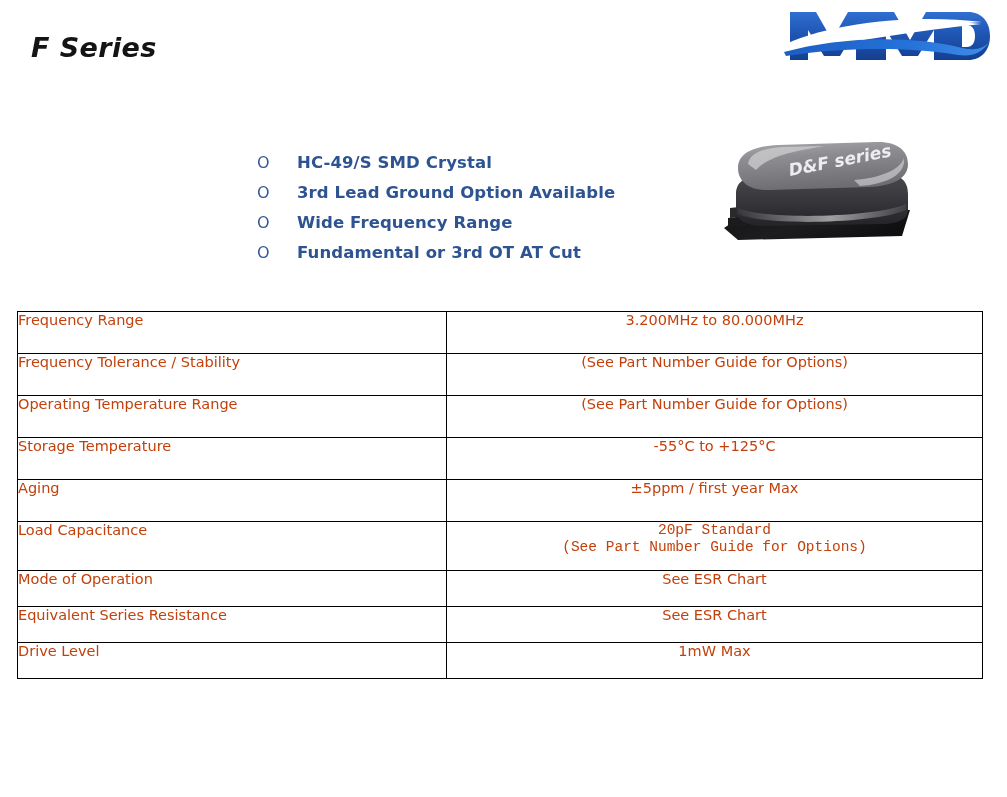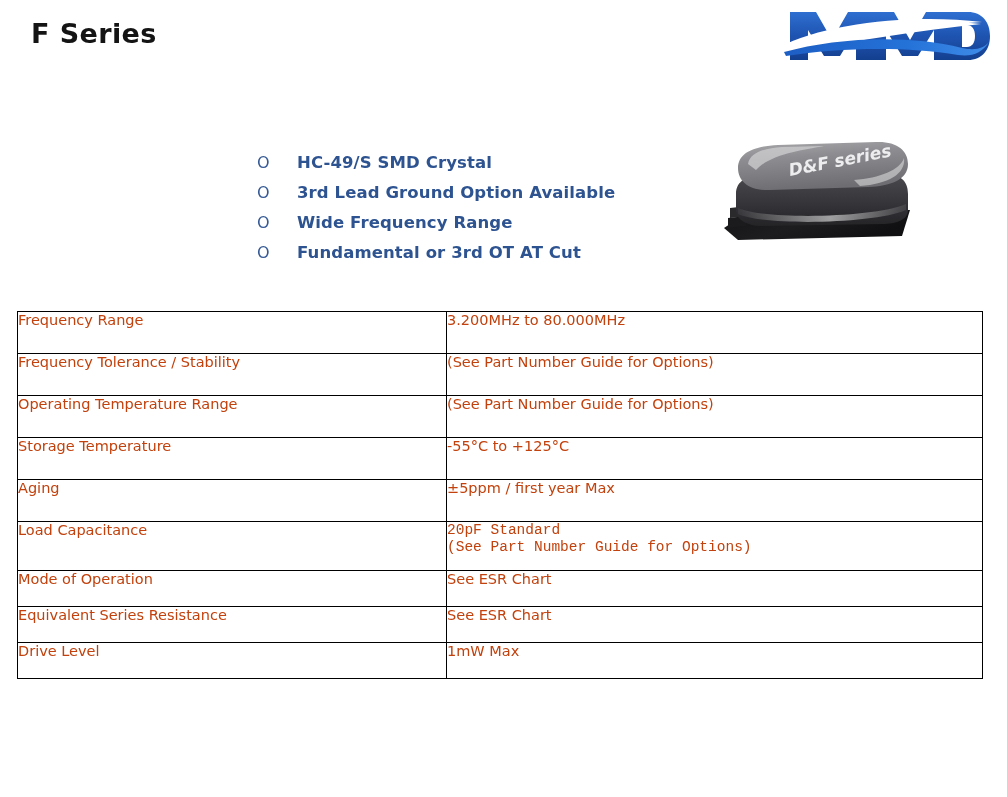--- a/index.html
+++ b/index.html
@@ -13,26 +13,27 @@
     position: relative;
     overflow: hidden;
     font-family: "DejaVu Sans", sans-serif;
     color: #1a1a1a;
   }
 
   
   #page-title {
     position: absolute;
     left: 31px;
-    top: 18px;
+    top: 32px;
     font-size: 27px;
     font-weight: 600;
     letter-spacing: 0.4px;
     color: #141414;
     white-space: nowrap;
+    font-style: italic;
   }
 
   
   #brand-logo {
     position: absolute;
     left: 776px;
     top: 4px;
     width: 215px;
     height: 62px;
   }
@@ -95,20 +96,21 @@
     color: #c2410c;
     padding: 0;
     vertical-align: top;
     line-height: 1.18;
   }
   td.param {
     padding: 4px 0 0 6px;
     text-align: left;
   }
   td.value {
+    text-align: center;
     padding: 5px 4px 0 4px;
   }
   tr.tall td { height: 41px; }
   tr.taller td { height: 48px; }
   tr.short td { height: 35px; }
 
   tr.taller td.param {
     vertical-align: middle;
     padding-top: 0;
     padding-bottom: 2px;

